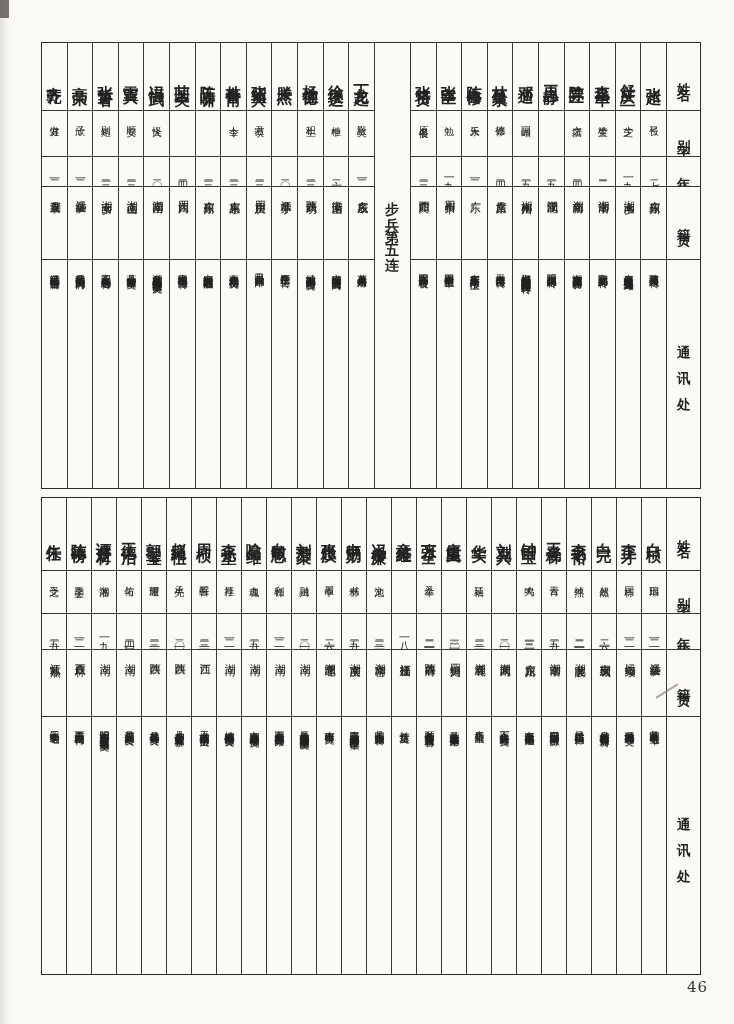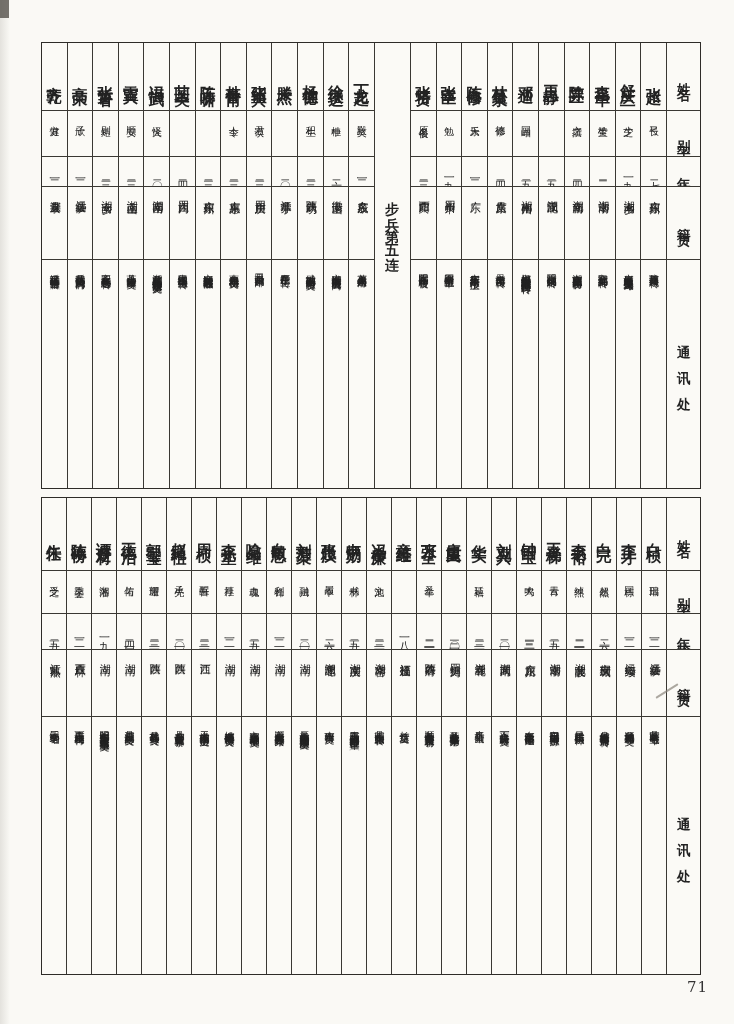--- a/index.html
+++ b/index.html
@@ -915,14 +915,14 @@
         </div>
         <div class="cell native" style="height: 67px;">
           <div class="vtext">江苏常熟</div>
         </div>
         <div class="cell addr" style="height: 255px;">
           <div class="vtext">无锡杨舍老宅</div>
         </div>
       </div>
     </div>
   <div class="pen-mark"></div>
-  <div class="page-number">71</div>
+  <div class="page-number">46</div>
 </div>
 
 </body></html>

